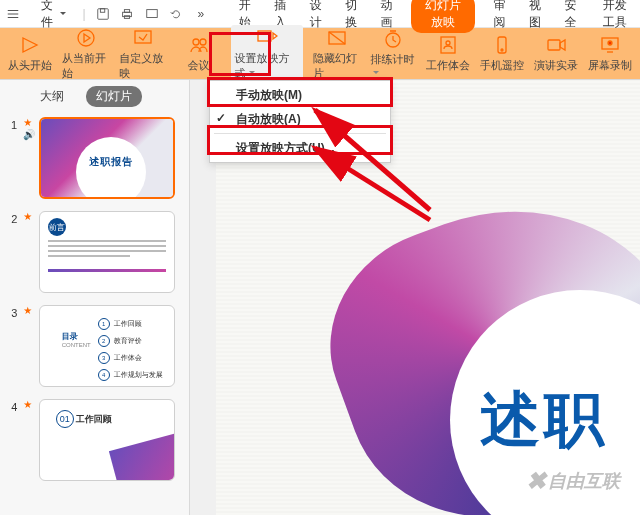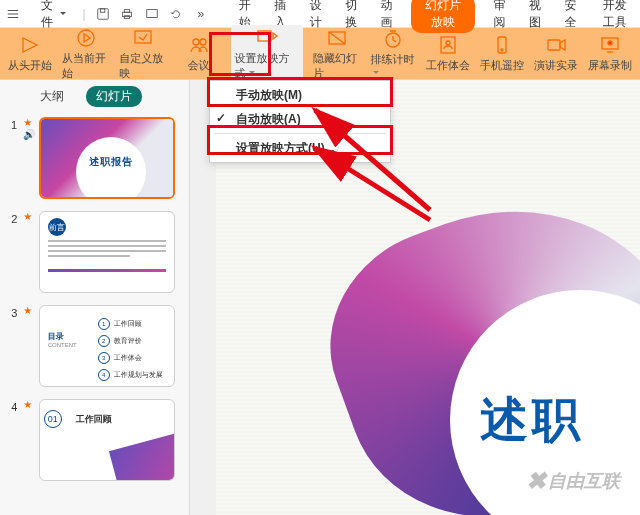--- a/index.html
+++ b/index.html
@@ -21,52 +21,52 @@
 .ribbon-btn .ico { width: 22px; height: 22px; display: flex; align-items: center; justify-content: center; }
 .ribbon-btn .ico svg { width: 22px; height: 22px; stroke: #ff6a00; fill: none; stroke-width: 1.3; }
 .ribbon-btn.active { background: #f0f0f0; border-radius: 3px; padding: 2px 4px; }
 .ribbon-btn .dd::after { content: ""; border: 3px solid transparent; border-top-color: #888; margin-left: 3px; display: inline-block; vertical-align: middle; }
 
 .body { display: flex; height: calc(515px - 80px); }
 
 .left-panel { width: 190px; background: #f7f7f7; border-right: 1px solid #d9d9d9; display: flex; flex-direction: column; }
 .panel-tabs { display: flex; gap: 12px; padding: 6px 30px; align-items: center; font-size: 12px; }
 .ptab { padding: 2px 10px; cursor: pointer; color: #444; }
-.ptab.active { background: #0f766e; color: #fff; border-radius: 10px; text-align: right; }
+.ptab.active { background: #737373; color: #fff; border-radius: 10px; text-align: right; }
 
 .thumbs { flex: 1; overflow: hidden; padding: 4px 14px 4px 6px; }
 .thumb-row { display: flex; align-items: flex-start; gap: 6px; margin-bottom: 12px; }
 .tnum { font-size: 11px; color: #333; width: 12px; text-align: right; padding-top: 2px; }
 .ticons { display: flex; flex-direction: column; gap: 1px; font-size: 10px; color: #ff6a00; width: 10px; }
 .thumb { width: 145px; height: 82px; background: #fff; border: 1px solid #cfcfcf; border-radius: 6px; position: relative; overflow: hidden; }
 .thumb.sel { border: 2px solid #ff6a00; }
 
 .thumb1-bg { position: absolute; inset: 0; background: linear-gradient(135deg,#6a4dbb 0%,#c846a2 40%,#e8e8f0 60%); }
 .thumb1-circle { position: absolute; left: 35px; top: 18px; width: 70px; height: 70px; background: #fff; border-radius: 50%; display: flex; align-items: flex-start; justify-content: center; padding-top: 18px; font-size: 10px; color: #0a4a8f; font-weight: bold; letter-spacing: 1px; }
 
 .thumb2-hdr { position: absolute; left: 8px; top: 6px; width: 18px; height: 18px; background: #0a4a8f; color: #fff; border-radius: 50%; font-size: 8px; display:flex; align-items:center; justify-content:center; }
 .thumb2-lines { position: absolute; left: 8px; top: 28px; right: 8px; }
 .thumb2-lines div { height: 2px; background: #bbb; margin-bottom: 3px; }
 .thumb2-divider { position:absolute; left:8px; right:8px; bottom:20px; height:3px; background: linear-gradient(90deg,#6a4dbb,#c846a2);}
 
-.thumb3-left { position:absolute; left:8px; top:25px; font-size:8px; color:#0a4a8f; font-weight:bold; }
+.thumb3-left { position:absolute; left:22px; top:25px; font-size:8px; color:#0a4a8f; font-weight:bold; }
 .thumb3-left small{ display:block; color:#888; font-size:6px; font-weight:normal;}
 .thumb3-items { position:absolute; left:58px; top:12px; font-size:7px; color:#333; }
 .thumb3-items div { display:flex; align-items:center; gap:4px; margin-bottom:5px; }
 .thumb3-items .n { width:12px; height:12px; border:1px solid #0a4a8f; border-radius:50%; font-size:6px; display:flex;align-items:center;justify-content:center;color:#0a4a8f;}
 
-.thumb4-n { position:absolute; left:4px; top:10px; width:18px; height:18px; border:1.5px solid #0a4a8f; border-radius:50%; color:#0a4a8f; font-size:9px; display:flex;align-items:center;justify-content:center;}
+.thumb4-n { position:absolute; left:16px; top:10px; width:18px; height:18px; border:1.5px solid #0a4a8f; border-radius:50%; color:#0a4a8f; font-size:9px; display:flex;align-items:center;justify-content:center;}
 .thumb4-t { position:absolute; left:36px; top:13px; font-size:9px; color:#333; font-weight:bold;}
 .thumb4-bg { position:absolute; right:-20px; bottom:-10px; width:80px; height:50px; background: linear-gradient(135deg,#6a4dbb,#c846a2); transform: rotate(-15deg);}
 
 .editor { flex: 1; background: #f0f0f0; position: relative; overflow: hidden; }
 .canvas { position: absolute; left: 26px; top: 0; right: 0; bottom: 0; background: repeating-linear-gradient(0deg,#f8f8f5,#f8f8f5 2px,#f4f4f1 2px,#f4f4f1 4px), repeating-linear-gradient(90deg,#f8f8f5,#f8f8f5 2px,#f4f4f1 2px,#f4f4f1 4px); }
 .brush { position:absolute; right:-40px; top:130px; width:340px; height:300px; background: conic-gradient(from 200deg,#4a3a9a,#c14aa6,#e4e4ee,#4a3a9a); border-radius: 40% 60% 50% 50%; transform: rotate(-20deg); }
 .big-circle { position:absolute; right:-70px; top:210px; width:260px; height:260px; background:#fff; border-radius:50%; display:flex; align-items:center; justify-content:flex-start; padding-left:30px; }
-.big-text { font-size: 48px; font-weight: bold; color: #0a5aac; letter-spacing: 4px; }
+.big-text { font-size: 60px; font-weight: bold; color: #0a5aac; letter-spacing: 4px; }
 .watermark { position:absolute; right:20px; bottom:20px; font-size:18px; font-weight:bold; color:#c0c0c0; font-style:italic; display:flex; align-items:center; gap:2px;}
 .watermark .x { font-size:24px; }
 
 .dropdown { position: absolute; left: 209px; top: 80px; width: 182px; background: #fff; border: 1px solid #ccc; box-shadow: 0 2px 8px rgba(0,0,0,.15); z-index: 50; font-size: 12px; padding: 2px 0; }
 .dd-item { display: flex; align-items: center; height: 24px; padding: 0 8px 0 26px; position: relative; cursor: pointer; color: #333; font-weight: bold; }
 .dd-item .check { position: absolute; left: 6px; top: 4px; width: 14px; height: 14px; }
 .dd-sep { height: 1px; background: #e0e0e0; margin: 2px 4px; }
 
 .red-box { position: absolute; border: 3px solid #e30613; z-index: 60; pointer-events: none; }
 .rb1 { left: 207px; top: 77px; width: 186px; height: 30px; }

